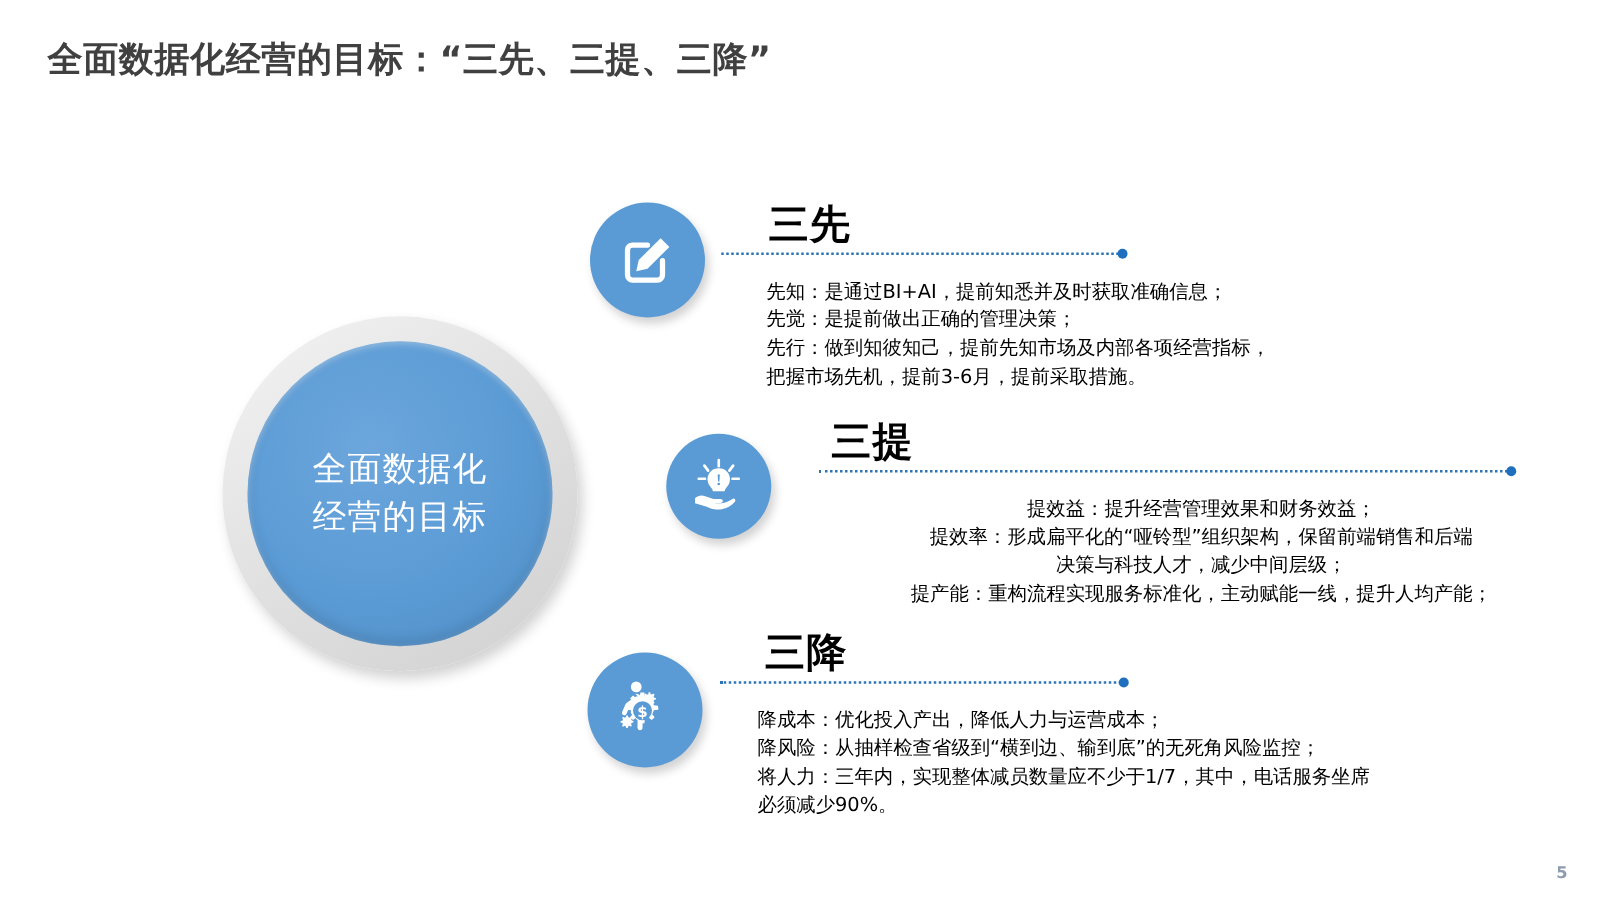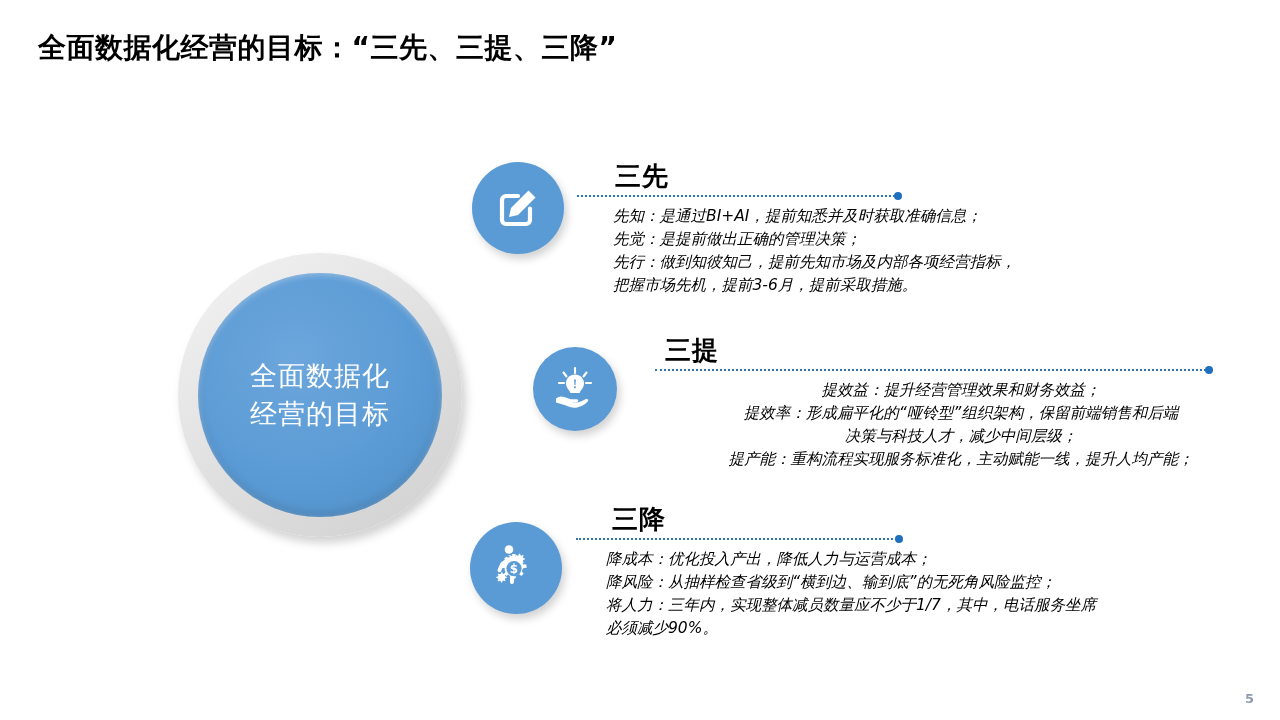--- a/index.html
+++ b/index.html
@@ -15,21 +15,21 @@
     position: relative;
   }
 
   
   .slide-title {
     position: absolute;
     left: 38px;
     top: 29px;
     font-size: 28px;
     font-weight: bold;
-    color: #000000;
+    color: #404040;
     letter-spacing: 0.5px;
     white-space: nowrap;
   }
 
   
   .hub {
     position: absolute;
     left: 178px;
     top: 253px;
     width: 284px;
@@ -74,21 +74,21 @@
   .icon-bubble svg { display: block; }
 
   #bubble-1 { left: 472px; top: 162px; width: 92px;  height: 92px; }
   #bubble-2 { left: 533px; top: 347px; width: 84px;  height: 84px; }
   #bubble-3 { left: 470px; top: 522px; width: 92px;  height: 92px; }
 
   
   .section { position: absolute; }
 
   .section-heading {
-    font-size: 26px;
+    font-size: 32px;
     font-weight: bold;
     color: #000000;
     letter-spacing: 1px;
     line-height: 1.05;
     margin: 0;
   }
 
   .dotted-rule {
     position: relative;
     height: 8px;
@@ -110,22 +110,21 @@
     height: 8px;
     border-radius: 50%;
     background: #1f6fbf;
   }
 
   .section-body {
     font-size: 15.5px;
     line-height: 1.47;
     color: #000000;
     white-space: pre-line;
-    margin-top: 5px;
-    font-style: italic;
+    margin-top: 15px;
   }
 
   
   #section-1       { left: 577px; top: 163px; width: 322px; }
   #section-1 .section-heading { margin-left: 38px; }
   #section-1 .section-body    { margin-left: 36px; width: 600px; }
 
   
   #section-2       { left: 655px; top: 337px; width: 555px; }
   #section-2 .section-heading { margin-left: 10px; }

